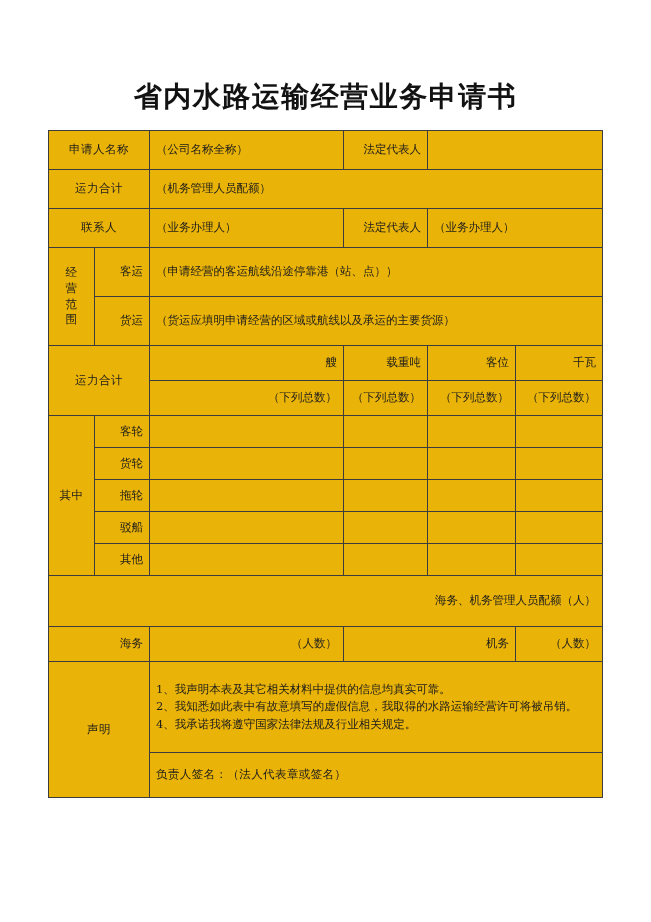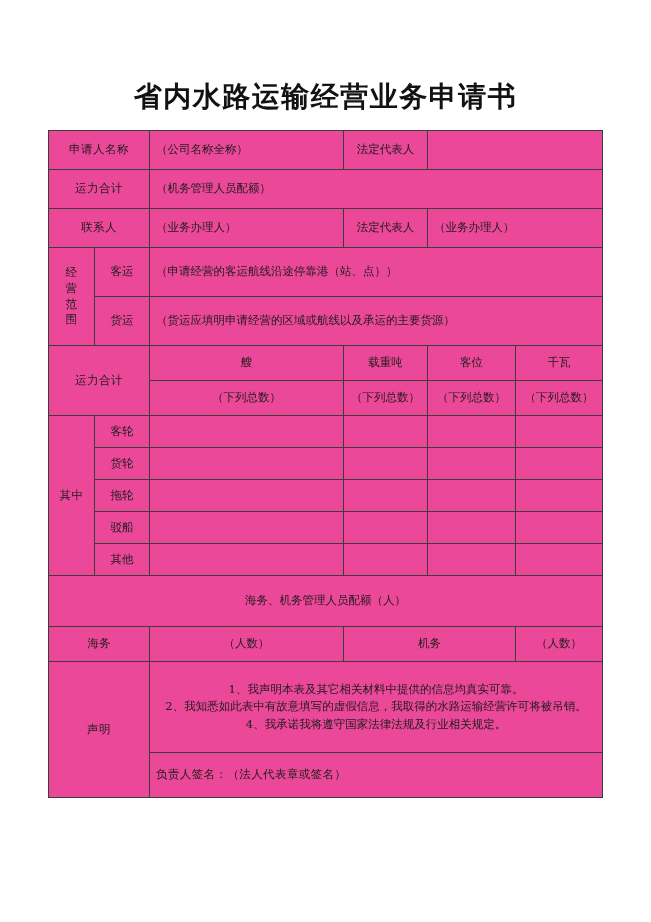--- a/index.html
+++ b/index.html
@@ -38,45 +38,45 @@
   .form-table {
     position: absolute;
     left: 48px;
     top: 130px;
     width: 554px;
     border-collapse: collapse;
     table-layout: fixed;
     font-family: "DejaVu Serif", "Liberation Serif", serif;
     font-size: 11.5px;
     color: #1c1c1c;
-    background: #ec4899;
+    background: #eab308;
   }
   .form-table td {
     border: 1px solid #3c3c3c;
     padding: 0 6px;
     vertical-align: middle;
     line-height: 1.5;
   }
-  .c { text-align: center; margin-top: 16px; }
+  .c { text-align: right; margin-top: 16px; }
   .l { text-align: left; padding-left: 10px; }
   .label-cell { text-align: center; letter-spacing: 0.5px; }
   .vert {
     text-align: center;
     letter-spacing: 0.5px;
   }
   .vert span {
     display: block;
     line-height: 1.38;
   }
   .decl-list {
     padding: 6px 4px 6px 10px;
     text-align: left;
     line-height: 1.95;
   }
-  .decl-list div { white-space: nowrap; text-align: center; }
+  .decl-list div { white-space: nowrap; }
   .sign-line {
     text-align: left;
     padding-right: 28px;
     letter-spacing: 0.4px;
   }
 </style>
 </head>
 <body>
 
 <div class="page">

